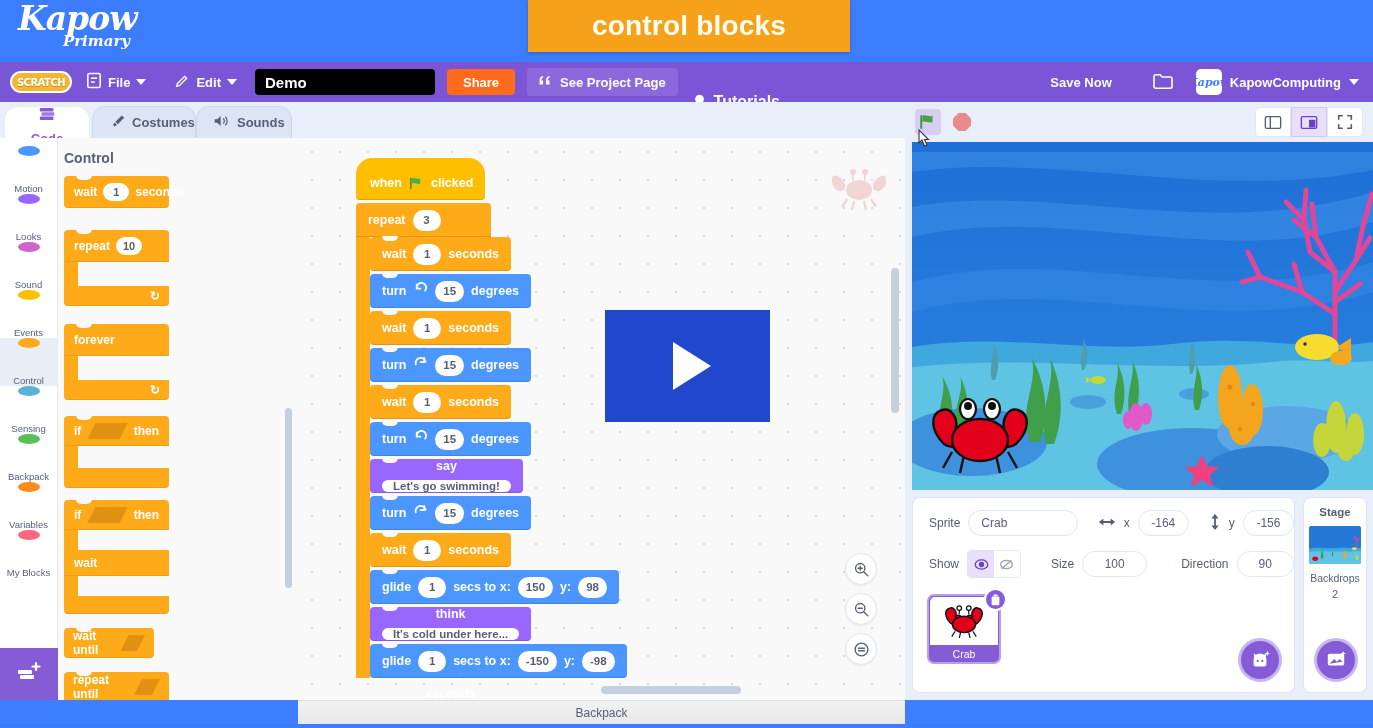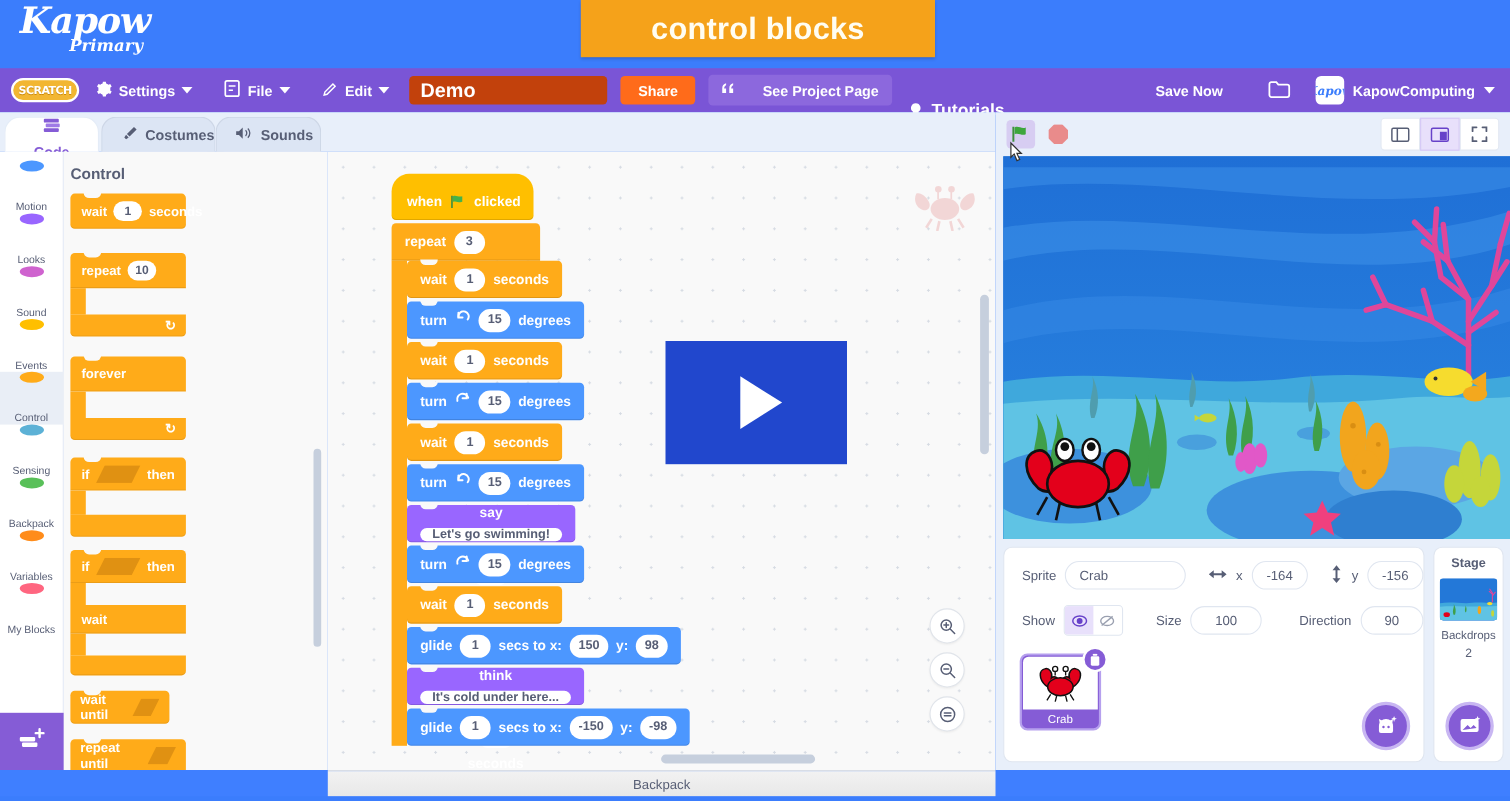--- a/index.html
+++ b/index.html
@@ -52,32 +52,32 @@
     letter-spacing:-.5px; font-family:"DejaVu Sans", sans-serif;
     text-shadow:0 1px 0 #c98a10;
   }
   .menu-item {
     display:flex; align-items:center; gap:6px;
     padding:0 14px; height:40px; cursor:pointer; white-space:nowrap;
   }
   .caret { width:0;height:0;border-left:5px solid transparent;border-right:5px solid transparent;border-top:6px solid #fff; }
   .proj-name {
     margin-left:4px; width:180px; height:26px; border-radius:4px;
-    background:#c2410c; color:#fff; font-size:18px; font-weight:bold;
+    background:#000000; color:#fff; font-size:15px; font-weight:bold;
     display:flex; align-items:center; padding-left:10px; border:none; outline:none;
   }
   .share-btn {
     margin-left:12px; height:26px; padding:0 16px; border-radius:4px;
     background:#ff6b1a; color:#fff; font-size:13px; font-weight:bold;
     display:flex;align-items:center; cursor:pointer;
   }
   .proj-page-btn {
     margin-left:12px; height:28px; padding:0 12px; border-radius:4px;
     background:#8c68dd; color:#fff; font-size:13px; font-weight:bold;
-    display:flex;align-items:center;gap:23px;cursor:pointer;
+    display:flex;align-items:center;gap:7px;cursor:pointer;
   }
   .tut-btn { margin-left:14px; display:flex;align-items:flex-start;gap:7px;cursor:pointer;font-size:16px;font-weight:bold;margin-top:41px;}
   .menu-right { margin-left:auto; display:flex; align-items:center; gap:0; padding-right:14px;}
   .save-now { padding:0 18px; cursor:pointer; font-size:13px;font-weight:bold;}
   .folder-ic { padding:0 22px; cursor:pointer; }
   .user-chip { display:flex; align-items:center; gap:8px; cursor:pointer; font-size:13px;font-weight:bold;}
   .user-avatar {
     width:26px;height:26px;border-radius:5px;background:#fff;
     display:flex;align-items:center;justify-content:center;overflow:hidden;
   }
@@ -302,29 +302,20 @@
       <div class="kapow-sub">Primary</div>
     </div>
     <div class="title-banner">
       <span>control blocks</span>
     </div>
   </div>
 
   <div class="menubar">
     <div class="scratch-logo">SCRATCH</div>
 
-    <div class="menu-item">
-      <span>
-        <svg width="16" height="16" viewBox="0 0 24 24" fill="#fff">
-            <path d="M12 8a4 4 0 100 8 4 4 0 000-8zm9.5 4c0-.7-.1-1.3-.2-1.9l2-1.5-2-3.4-2.4 1a8 8 0 00-3.2-1.9L15.3 2h-4l-.4 2.3a8 8 0 00-3.2 1.9l-2.4-1-2 3.4 2 1.5c-.1.6-.2 1.2-.2 1.9s.1 1.3.2 1.9l-2 1.5 2 3.4 2.4-1a8 8 0 003.2 1.9l.4 2.3h4l.4-2.3a8 8 0 003.2-1.9l2.4 1 2-3.4-2-1.5c.1-.6.2-1.2.2-1.9z"></path>
-          </svg>
-      </span>
-      <span>Settings</span>
-      <span class="caret"></span>
-    </div>
 
     <div class="menu-item">
       <span>
         <svg width="16" height="17" viewBox="0 0 20 22" fill="none" stroke="#fff" stroke-width="2">
             <rect x="2" y="2" width="16" height="18" rx="2"></rect>
             <line x1="6" y1="8" x2="14" y2="8"></line>
             <line x1="6" y1="13" x2="11" y2="13"></line>
           </svg>
       </span>
       <span>File</span>

